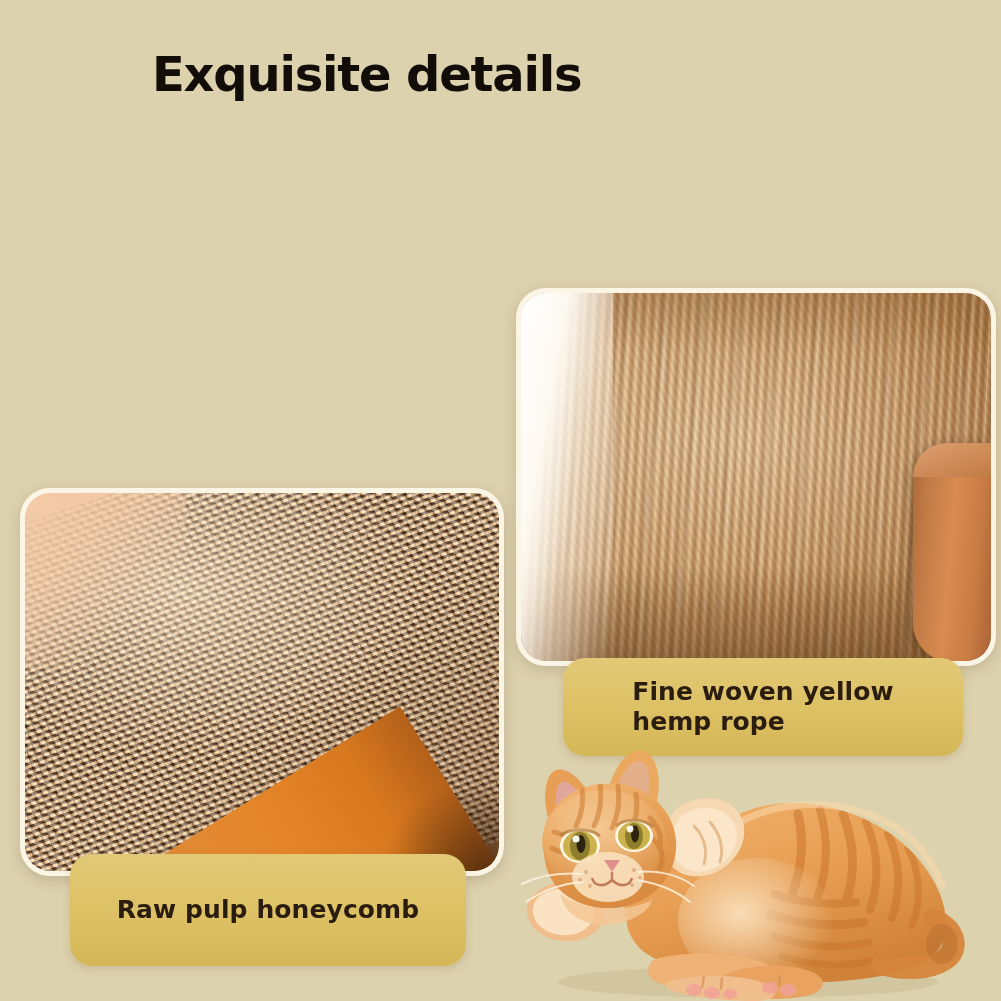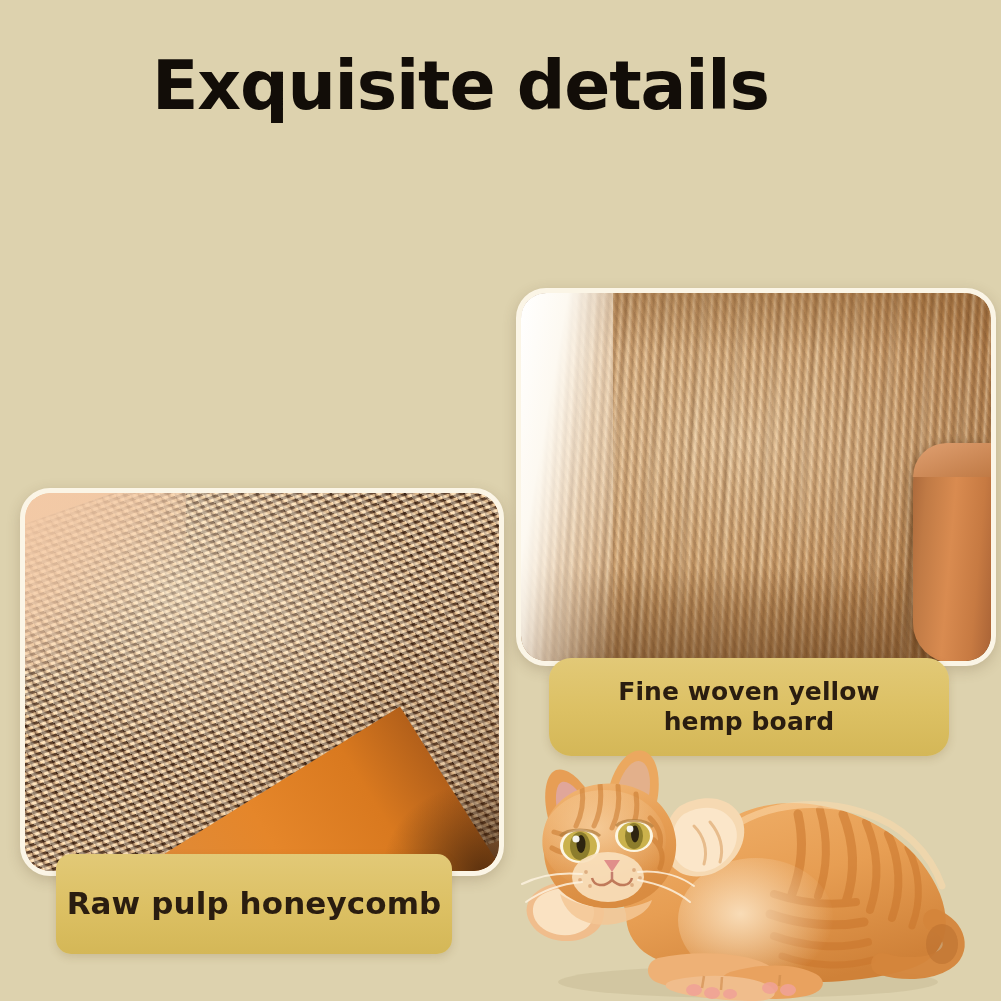--- a/index.html
+++ b/index.html
@@ -6,21 +6,21 @@
   body{
     width:1001px;height:1001px;overflow:hidden;
     font-family:"Liberation Sans", sans-serif;
     background:#ddd2ae;
   }
   #stage{position:relative;width:1001px;height:1001px;background:#ddd2ae;}
 
   
   #heading{
     position:absolute;left:152px;top:46px;width:760px;
-    font-size:68px;line-height:1.18;font-weight:700;
+    font-size:48px;line-height:1.18;font-weight:700;
     letter-spacing:-1.2px;color:#120d08;
     font-family:"DejaVu Sans","Liberation Sans",sans-serif;
   }
   #heading .ln{display:block;white-space:nowrap;}
 
   
   .photo-frame{
     position:absolute;border-radius:30px;overflow:hidden;
     background:#fdf8ec;
     border:5px solid #fbf5e6;
@@ -150,27 +150,28 @@
     border-radius:50% 0 24px 0;
     background:radial-gradient(ellipse at 85% 95%, rgba(60,32,10,.75), rgba(60,32,10,0) 70%);
   }
 
   
   .caption{
     position:absolute;border-radius:22px;
     background:linear-gradient(180deg,#e2c977 0%,#dcc063 55%,#d4b757 100%);
     color:#2a1d10;
     display:flex;align-items:center;justify-content:center;
-    text-align:center;font-weight:700;
+    font-weight:700;
     font-family:"DejaVu Sans","Liberation Sans",sans-serif;
     line-height:1.22;letter-spacing:.1px;
     box-shadow:0 3px 8px rgba(110,85,35,.18);
+    margin-left:14px;
   }
   #rope-caption{left:549px;top:658px;width:400px;height:98px;font-size:25px;}
-  #board-caption{left:56px;top:854px;width:396px;height:100px;font-size:31px;border-radius:15px;}
+  #board-caption{left:56px;top:854px;width:396px;height:112px;font-size:25px;}
   .caption span{display:block;}
 
   
   #cat{position:absolute;left:498px;top:744px;width:490px;height:257px;}
 </style>
 </head>
 <body>
 
 <div id="stage">
 
@@ -187,21 +188,21 @@
       <div id="rope-shadow-bottom"></div>
       <div id="rope-highlight-left"></div>
       <div id="rope-post"></div>
       <div id="rope-post-top"></div>
     </div>
   </div>
 
   <div class="caption" id="rope-caption">
     <div>
       <span>Fine woven yellow</span>
-      <span>hemp board</span>
+      <span>hemp rope</span>
     </div>
   </div>
 
   <div class="photo-frame" id="board-panel">
     <div class="photo-inner" id="board-photo">
       <div id="board-cells"></div>
       <div id="board-cells2"></div>
       <div id="board-sheen"></div>
       <div id="board-corner"></div>
       <div id="board-band"></div>

